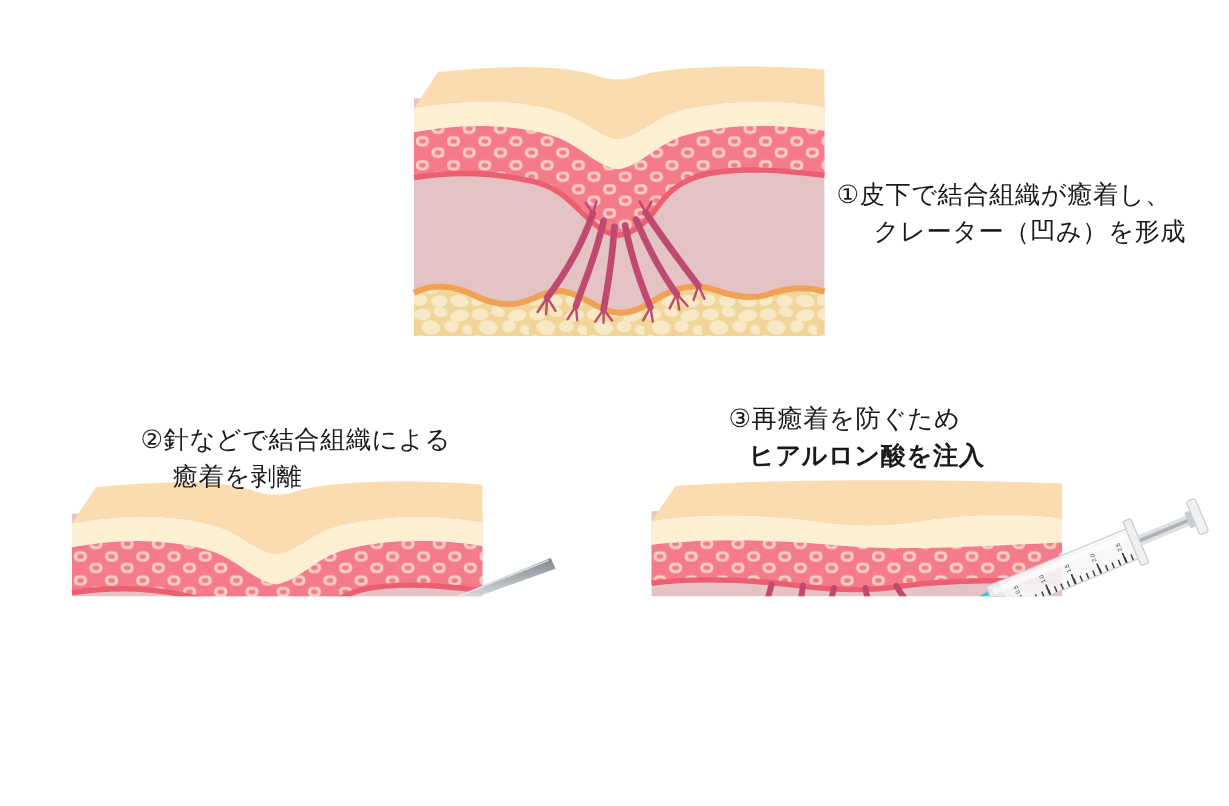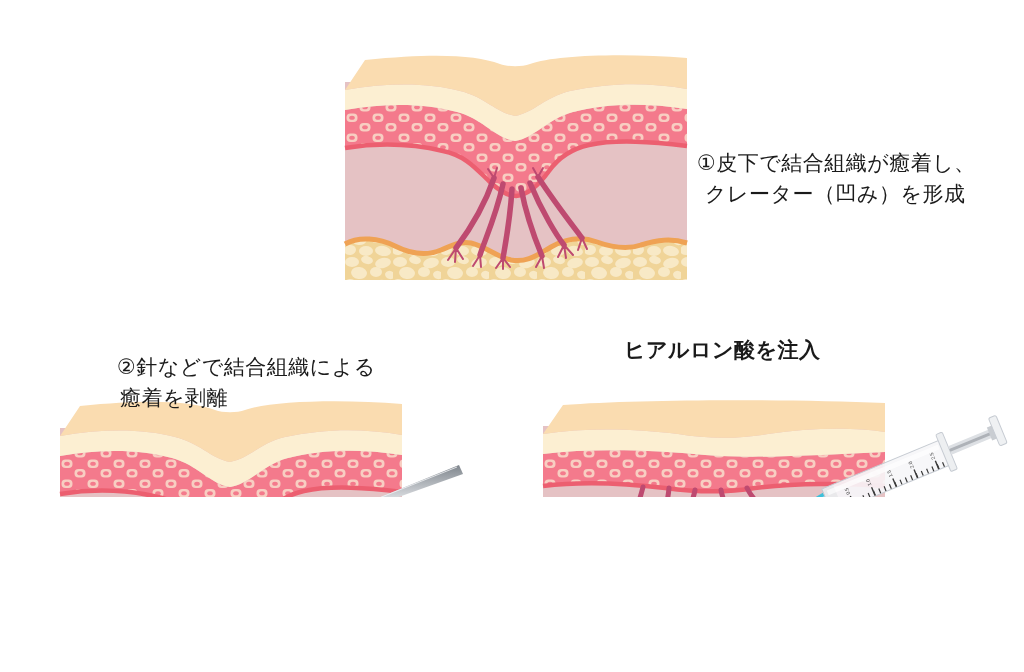--- a/index.html
+++ b/index.html
@@ -8,22 +8,22 @@
     font-family:"Liberation Sans","DejaVu Sans",sans-serif;
   }
   .abs{position:absolute;}
   .caption{
     color:var(--text,#1a1a1a);
     font-size:21px;
     line-height:31px;
     letter-spacing:0.5px;
     white-space:nowrap;
   }
-  .caption .l2-c1{margin-left:8px;}
-  .caption .l2-c2{margin-left:3px;}
+  .caption .l2-c1{margin-left:31px;}
+  .caption .l2-c2{margin-left:27px;}
   .caption .l2-c3{margin-left:17px;font-weight:bold;}
   svg{display:block;overflow:visible;}
   .defs-holder{position:absolute;width:0;height:0;}
 </style>
 </head>
 <body>
 
 <div class="canvas">
 
   <svg class="defs-holder" aria-hidden="true">
@@ -188,16 +188,17 @@
     <div>①皮下で結合組織が癒着し、</div>
     <div class="l2-c1">クレーター（凹み）を形成</div>
   </div>
 
   <div class="abs caption" style="left:117px;top:351px">
     <div>②針などで結合組織による</div>
     <div class="l2-c2">癒着を剥離</div>
   </div>
 
   <div class="abs caption" style="left:607px;top:334px">
+    <div>③再癒着を防ぐため</div>
     <div class="l2-c3">ヒアルロン酸を注入</div>
   </div>
 
 </div>
 
 </body></html>

